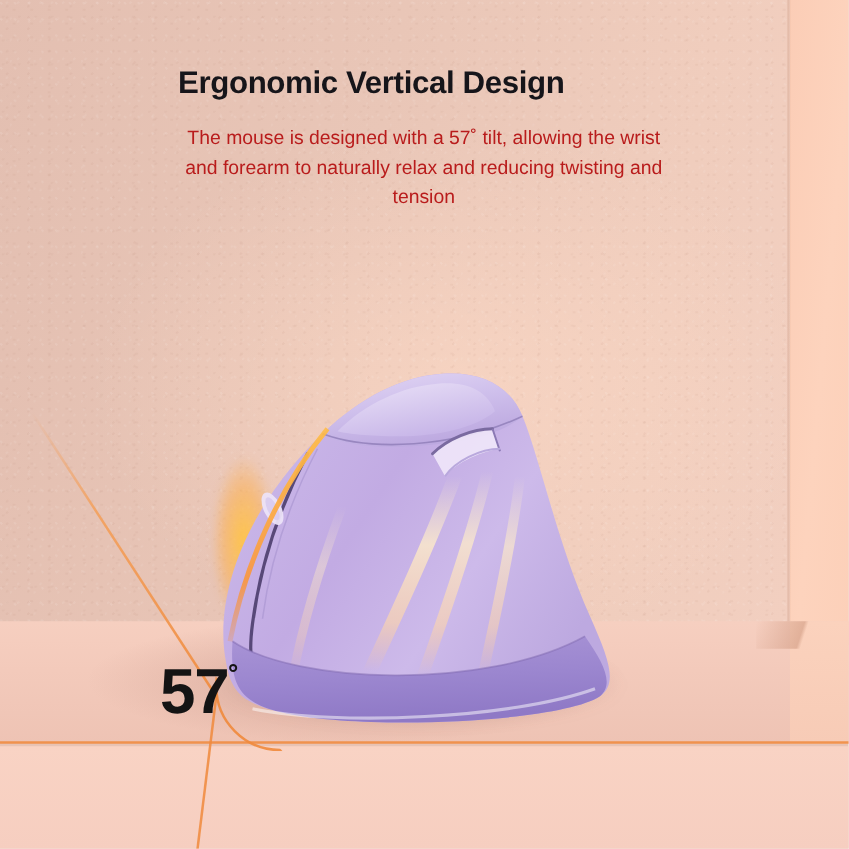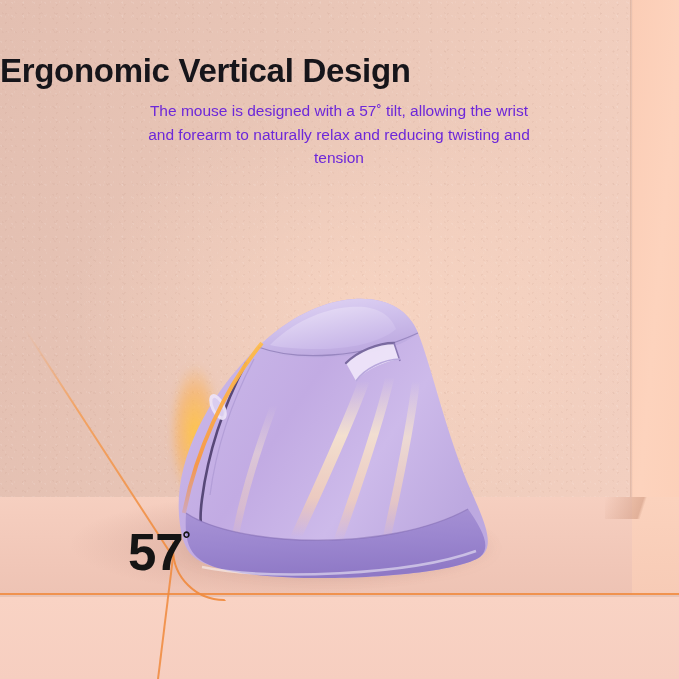--- a/index.html
+++ b/index.html
@@ -133,33 +133,34 @@
     font-size: 26px;
     vertical-align: super;
     font-weight: 700;
   }
 
   
   .headline {
     position: absolute;
     left: 0; top: 52px;
     width: 594px;
-    font-size: 33px;
+    text-align: center;
+    font-size: 25px;
     font-weight: 700;
     color: #16151a;
     letter-spacing: -.3px;
   }
   .subcopy {
     position: absolute;
     left: 139px; top: 99px;
     width: 400px;
     text-align: center;
     font-size: 15.5px;
     font-weight: 400;
-    color: #6d28d9;
+    color: #b91c1c;
     line-height: 1.52;
   }
 
   
   #mouse-wrap {
     position: absolute;
     left: 150px; top: 285px;
     width: 360px; height: 310px;
   }
   .mouse-shadow {

